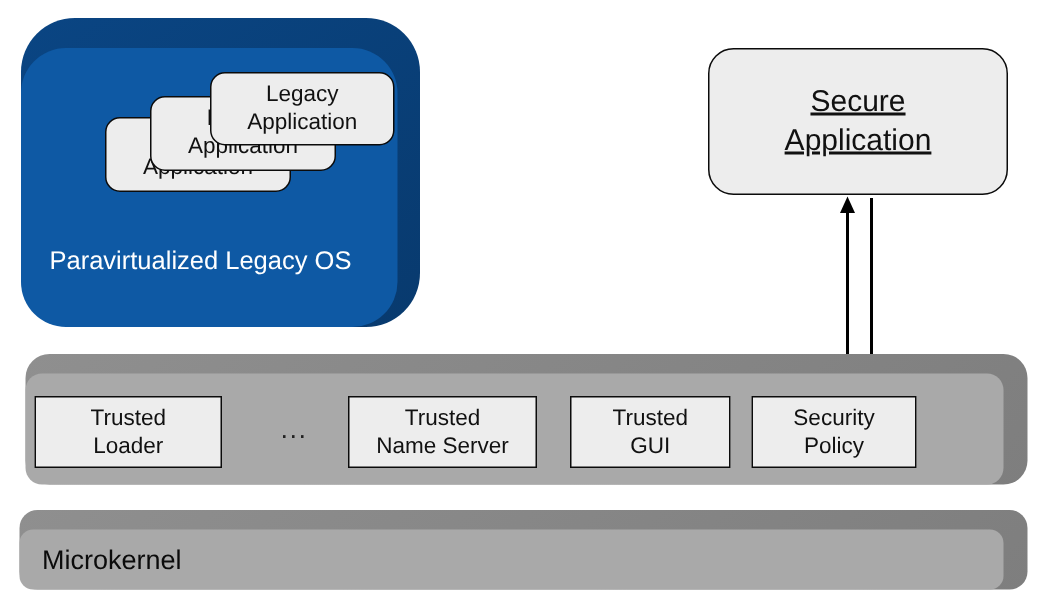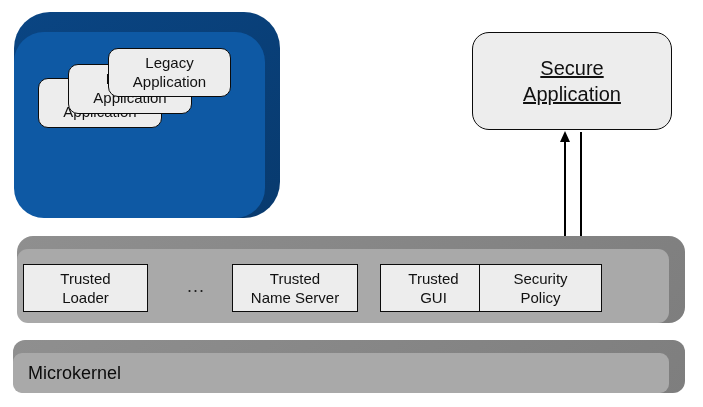--- a/index.html
+++ b/index.html
@@ -21,35 +21,35 @@
   .micro-slab{left:13px;top:340px;width:672px;height:53px;
     background:linear-gradient(135deg,#8f8f8f 0%,#7e7e7e 100%);border-radius:12px;}
   .micro-face{top:13px;right:16px;background:#a9a9a9;border-radius:9px;}
 
   
   .node{position:absolute;background:#ededed;border:1.6px solid #0b0b0b;
     display:flex;align-items:center;justify-content:center;text-align:center;
     color:#111;box-sizing:border-box;}
   .node .label{white-space:pre-line;}
 
-  .app-node{width:124px;height:50px;border-radius:10px;font-size:15px;line-height:1.25;}
+  .app-node{width:124px;height:50px;border-radius:10px;font-size:15px;line-height:1.25;margin-left:32px;}
   .app-back{left:24px;top:66px;}
   .app-mid{left:54px;top:52px;}
   .app-front{left:94px;top:36px;width:123px;height:49px;}
 
   .os-label{position:absolute;left:19px;top:152px;color:#ffffff;font-size:17px;white-space:nowrap;}
 
   .secure-node{left:472px;top:32px;width:200px;height:98px;border-radius:17px;
     font-size:20px;line-height:1.3;text-decoration:underline;}
 
   .svc-node{top:28px;height:48px;border-radius:0;font-size:15px;line-height:1.3;}
   .svc-loader{left:6px;width:125px;}
   .svc-nameserver{left:215px;width:126px;}
   .svc-gui{left:363px;width:107px;}
-  .svc-policy{left:462px;width:123px;}
+  .svc-policy{left:484px;width:110px;}
   .svc-ellipsis{position:absolute;left:158px;top:40px;width:42px;text-align:center;
     color:#222;font-size:18px;letter-spacing:1px;}
 
   .micro-label{position:absolute;left:15px;top:13px;height:40px;display:flex;align-items:center;
     color:#0b0b0b;font-size:18px;}
 
   
   .arrow-line{position:absolute;width:1.6px;background:#000;}
   .arrow-head{position:absolute;width:0;height:0;}
   .line-up{left:564px;top:141px;height:122px;}
@@ -73,20 +73,21 @@
     </div>
     <div class="node app-node app-mid">
       <span class="label">Legacy
 Application</span>
     </div>
     <div class="node app-node app-front">
       <span class="label">Legacy
 Application</span>
     </div>
 
+    <div class="os-label">Paravirtualized Legacy OS</div>
   </div>
 
   <div class="node secure-node">
     <span class="label">Secure
 Application</span>
   </div>
 
   <div class="arrow-line line-up"></div>
   <div class="arrow-head head-up"></div>
   <div class="arrow-line line-down"></div>

